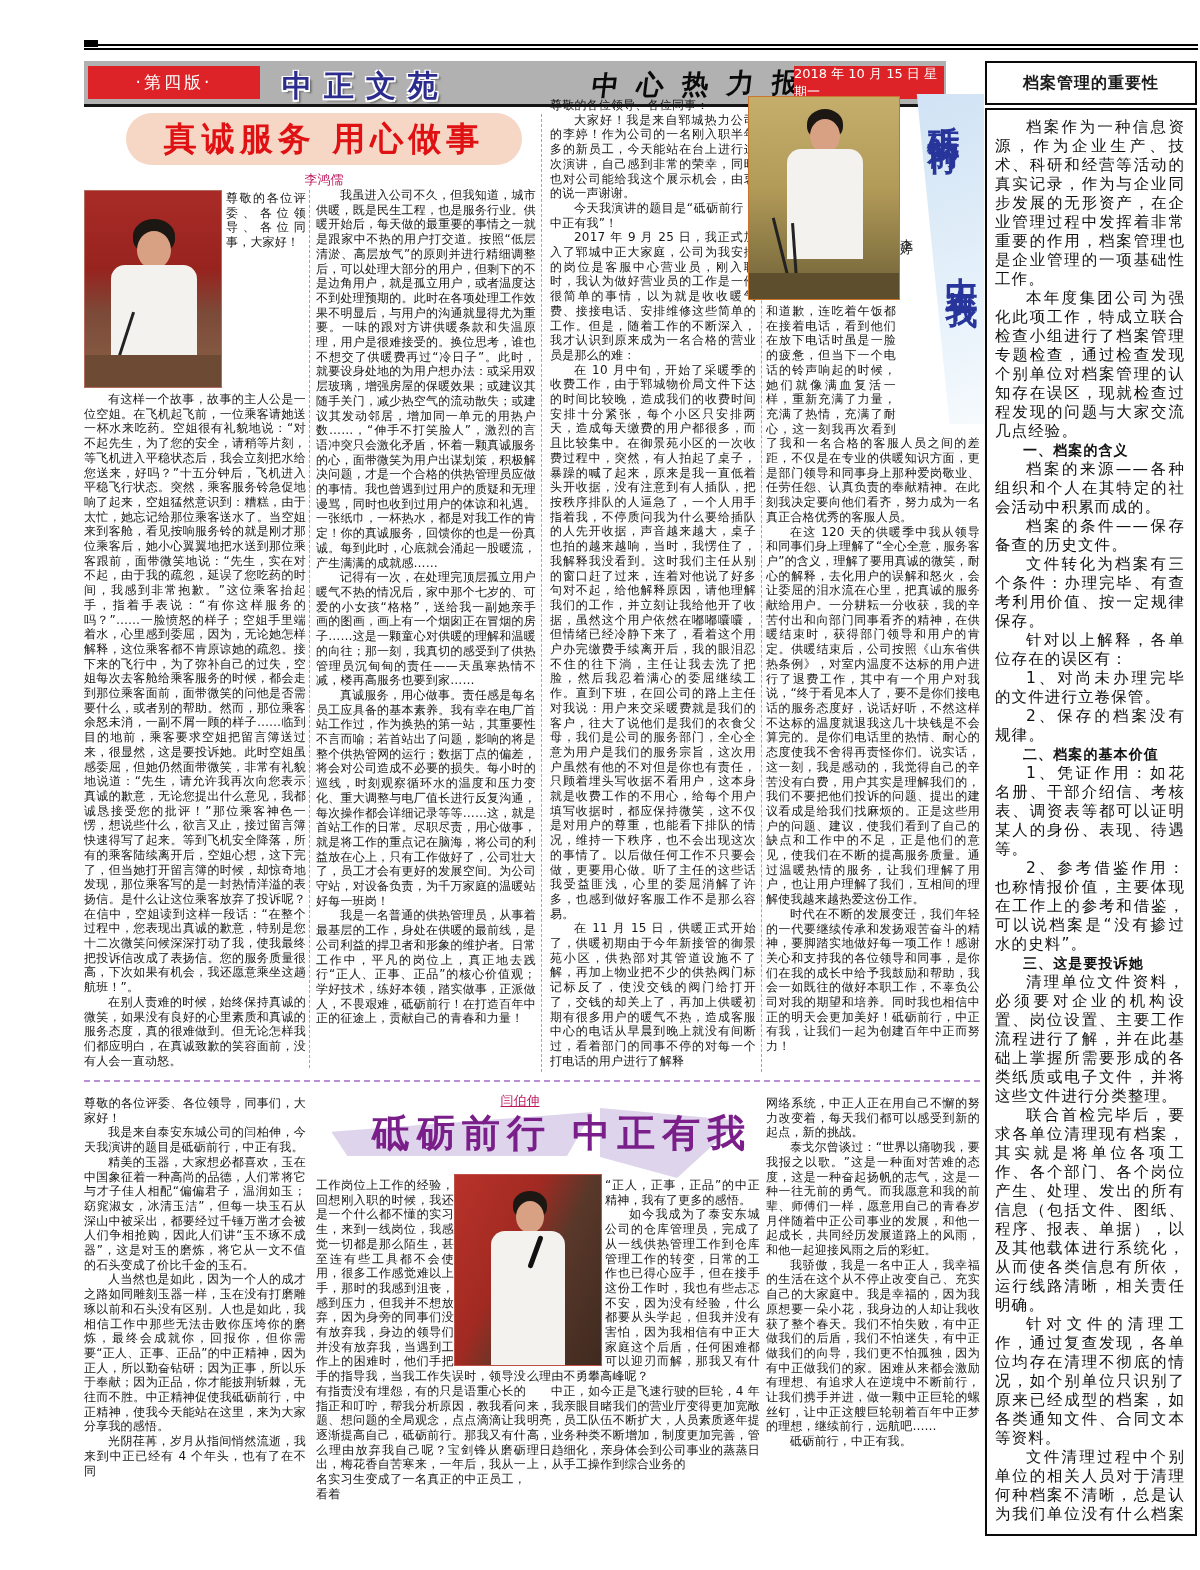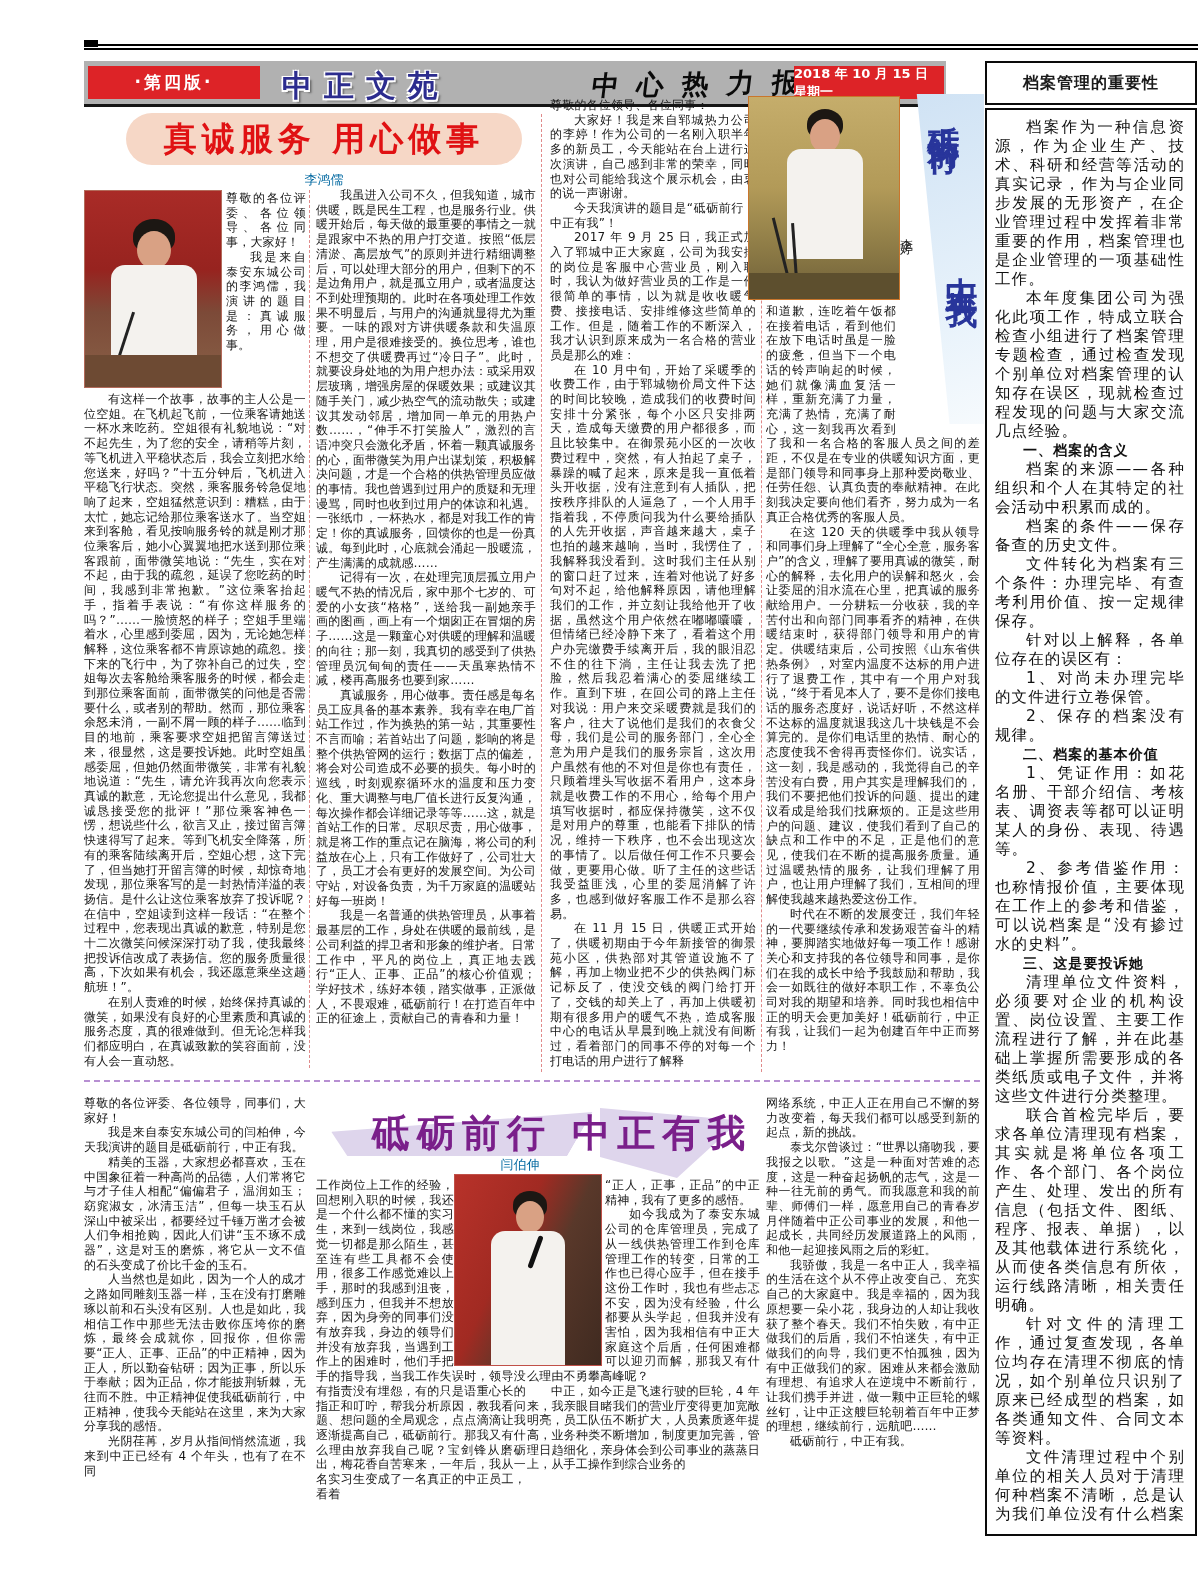--- a/index.html
+++ b/index.html
@@ -1,32 +1,32 @@
 <!DOCTYPE html>
 <html><head>
 <meta charset="utf-8">
 <style>
   html,body{margin:0;padding:0;background:#fff;}
   body{font-family:"DejaVu Sans",sans-serif;color:#1a1a1a;}
   #page{position:relative;width:1200px;height:1570px;background:#fff;overflow:hidden;}
   .abs{position:absolute;}
   .rule{position:absolute;background:#000;height:2px;}
   .headerbar{position:absolute;background:#b1b1b1;}
-  .redbox{position:absolute;background:#dd2327;color:#fff;font-weight:bold;display:flex;align-items:center;justify-content:center;}
+  .redbox{position:absolute;background:#dd2327;color:#fff;font-weight:normal;display:flex;align-items:center;justify-content:center;}
   .sectiontitle{position:absolute;font-size:30px;font-weight:800;color:#2c2c8e;letter-spacing:12px;
     text-shadow:-1.5px -1.5px 0 #fff,1.5px -1.5px 0 #fff,-1.5px 1.5px 0 #fff,1.5px 1.5px 0 #fff,3px 3px 2px #666;}
   .papername{position:absolute;font-family:"DejaVu Serif",serif;font-size:27px;font-weight:bold;color:#0a0a0a;
     letter-spacing:18px;transform:skewX(-8deg) rotate(-1deg);}
   .boxed{position:absolute;border:2.5px solid #0a0a0a;background:#fff;}
   .col{position:absolute;text-align:justify;font-size:12px;line-height:14.7px;letter-spacing:0.2px;color:#161616;overflow:hidden;}
   .col p{margin:0;text-indent:2em;}
   .flush-first p:first-child{text-indent:0;}
   .pill{position:absolute;background:#f6d7c6;border-radius:40px;display:flex;align-items:center;justify-content:center;}
   .pill-text{color:#e01113;font-weight:bold;font-size:33px;letter-spacing:5px;font-family:"DejaVu Serif",serif;}
-  .byline{position:absolute;font-size:13px;color:#0369a1;text-align:center;}
+  .byline{position:absolute;font-size:13px;color:#be185d;text-align:center;}
   .vdash{position:absolute;width:0;border-left:1.5px dashed #e08a8a;}
   .hdash{position:absolute;height:0;border-top:2px dashed #b78fd2;}
   .photo{position:absolute;border:1px solid #b36a5a;overflow:hidden;}
   .head-sh{position:absolute;border-radius:50%;background:#d9a184;}
   .hair{position:absolute;border-radius:50% 50% 40% 40%;background:#1c1713;}
   .shirt{position:absolute;background:#f4f2ee;border-radius:14px 14px 0 0;}
   .micline{position:absolute;background:#222;}
   .vtext{writing-mode:vertical-rl;text-orientation:upright;}
   .vt-blue{position:absolute;color:#28359b;font-weight:bold;font-size:32px;letter-spacing:6px;font-family:"DejaVu Serif",serif;}
   .wedge{position:absolute;background:linear-gradient(160deg,#cfe2f4 0%,#e9f3fb 70%,#f6fafd 100%);
@@ -72,21 +72,20 @@
     <div class="hair" style="left:48px;top:28px;width:42px;height:34px;"></div>
     <div class="head-sh" style="left:52px;top:40px;width:34px;height:38px;"></div>
     <div class="shirt" style="left:26px;top:74px;width:86px;height:90px;"></div>
     <div class="micline" style="left:40px;top:120px;width:3px;height:46px;transform:rotate(18deg);"></div>
     <div class="micline" style="left:0;top:164px;width:136px;height:32px;background:#6d4a33;"></div>
   </div>
 
   <div class="col flush-first" style="left:226px;top:191px;width:80px;height:196px;">
     <div>
         <p>尊敬的各位评委、各位领导、各位同事，大家好！</p>
-        <p>我是来自泰安东城公司的李鸿儒，我演讲的题目是：真诚服务，用心做事。</p>
       </div>
   </div>
 
   <div class="col" style="left:84px;top:392px;width:222px;height:676px;">
     <div>
         <p>有这样一个故事，故事的主人公是一位空姐。在飞机起飞前，一位乘客请她送一杯水来吃药。空姐很有礼貌地说：“对不起先生，为了您的安全，请稍等片刻，等飞机进入平稳状态后，我会立刻把水给您送来，好吗？”十五分钟后，飞机进入平稳飞行状态。突然，乘客服务铃急促地响了起来，空姐猛然意识到：糟糕，由于太忙，她忘记给那位乘客送水了。当空姐来到客舱，看见按响服务铃的就是刚才那位乘客后，她小心翼翼地把水送到那位乘客跟前，面带微笑地说：“先生，实在对不起，由于我的疏忽，延误了您吃药的时间，我感到非常抱歉。”这位乘客抬起手，指着手表说：“有你这样服务的吗？”……一脸愤怒的样子；空姐手里端着水，心里感到委屈，因为，无论她怎样解释，这位乘客都不肯原谅她的疏忽。接下来的飞行中，为了弥补自己的过失，空姐每次去客舱给乘客服务的时候，都会走到那位乘客面前，面带微笑的问他是否需要什么，或者别的帮助。然而，那位乘客余怒未消，一副不屑一顾的样子……临到目的地前，乘客要求空姐把留言簿送过来，很显然，这是要投诉她。此时空姐虽感委屈，但她仍然面带微笑，非常有礼貌地说道：“先生，请允许我再次向您表示真诚的歉意，无论您提出什么意见，我都诚恳接受您的批评！”那位乘客神色一愣，想说些什么，欲言又止，接过留言簿快速得写了起来。等到飞机安全降落，所有的乘客陆续离开后，空姐心想，这下完了，但当她打开留言簿的时候，却惊奇地发现，那位乘客写的是一封热情洋溢的表扬信。是什么让这位乘客放弃了投诉呢？在信中，空姐读到这样一段话：“在整个过程中，您表现出真诚的歉意，特别是您十二次微笑问候深深打动了我，使我最终把投诉信改成了表扬信。您的服务质量很高，下次如果有机会，我还愿意乘坐这趟航班！”。</p>
         <p>在别人责难的时候，始终保持真诚的微笑，如果没有良好的心里素质和真诚的服务态度，真的很难做到。但无论怎样我们都应明白，在真诚致歉的笑容面前，没有人会一直动怒。</p>
       </div>
   </div>
   <div class="col" style="left:316px;top:188px;width:220px;height:886px;">
@@ -144,21 +143,21 @@
         <p>我是来自泰安东城公司的闫柏伸，今天我演讲的题目是砥砺前行，中正有我。</p>
         <p>精美的玉器，大家想必都喜欢，玉在中国象征着一种高尚的品德，人们常将它与才子佳人相配“偏偏君子，温润如玉；窈窕淑女，冰清玉洁”，但每一块玉石从深山中被采出，都要经过千锤万凿才会被人们争相抢购，因此人们讲“玉不琢不成器”，这是对玉的磨炼，将它从一文不值的石头变成了价比千金的玉石。</p>
         <p>人当然也是如此，因为一个人的成才之路如同雕刻玉器一样，玉在没有打磨雕琢以前和石头没有区别。人也是如此，我相信工作中那些无法击败你压垮你的磨炼，最终会成就你，回报你，但你需要“正人、正事、正品”的中正精神，因为正人，所以勤奋钻研；因为正事，所以乐于奉献；因为正品，你才能披荆斩棘，无往而不胜。中正精神促使我砥砺前行，中正精神，使我今天能站在这里，来为大家分享我的感悟。</p>
         <p>光阴荏苒，岁月从指间悄然流逝，我来到中正已经有 4 个年头，也有了在不同</p>
       </div>
   </div>
 
   <div class="ribbon" style="left:330px;top:1112px;width:250px;height:44px;transform:skewX(-30deg);clip-path:polygon(0 45%,100% 0,100% 100%,12% 100%);"></div>
   <div class="ribbon" style="left:600px;top:1108px;width:140px;height:70px;clip-path:polygon(0 0,100% 18%,55% 100%,0 70%);"></div>
   <div class="banner3-text" style="left:372px;top:1108px;">砥砺前行  中正有我</div>
-  <div class="byline" style="left:430px;top:1156px;width:180px;">闫伯伸</div>
+  <div class="byline" style="left:430px;top:1092px;width:180px;text-decoration:underline;">闫伯伸</div>
 
   <div class="photo" style="left:454px;top:1174px;width:146px;height:190px;border-color:#c05048;background:linear-gradient(115deg,#b8322a 0%,#a12a22 38%,#59382a 60%,#3f2a20 100%);">
     <div class="hair" style="left:58px;top:16px;width:34px;height:28px;"></div>
     <div class="head-sh" style="left:61px;top:26px;width:28px;height:32px;"></div>
     <div class="shirt" style="left:36px;top:56px;width:74px;height:134px;"></div>
     <div class="micline" style="left:78px;top:60px;width:5px;height:34px;transform:rotate(20deg);background:#111;border-radius:3px;"></div>
   </div>
 
   <div class="col" style="left:316px;top:1178px;width:210px;height:384px;">
     <div class="spacer-r" style="width:72px;height:188px;"></div>

